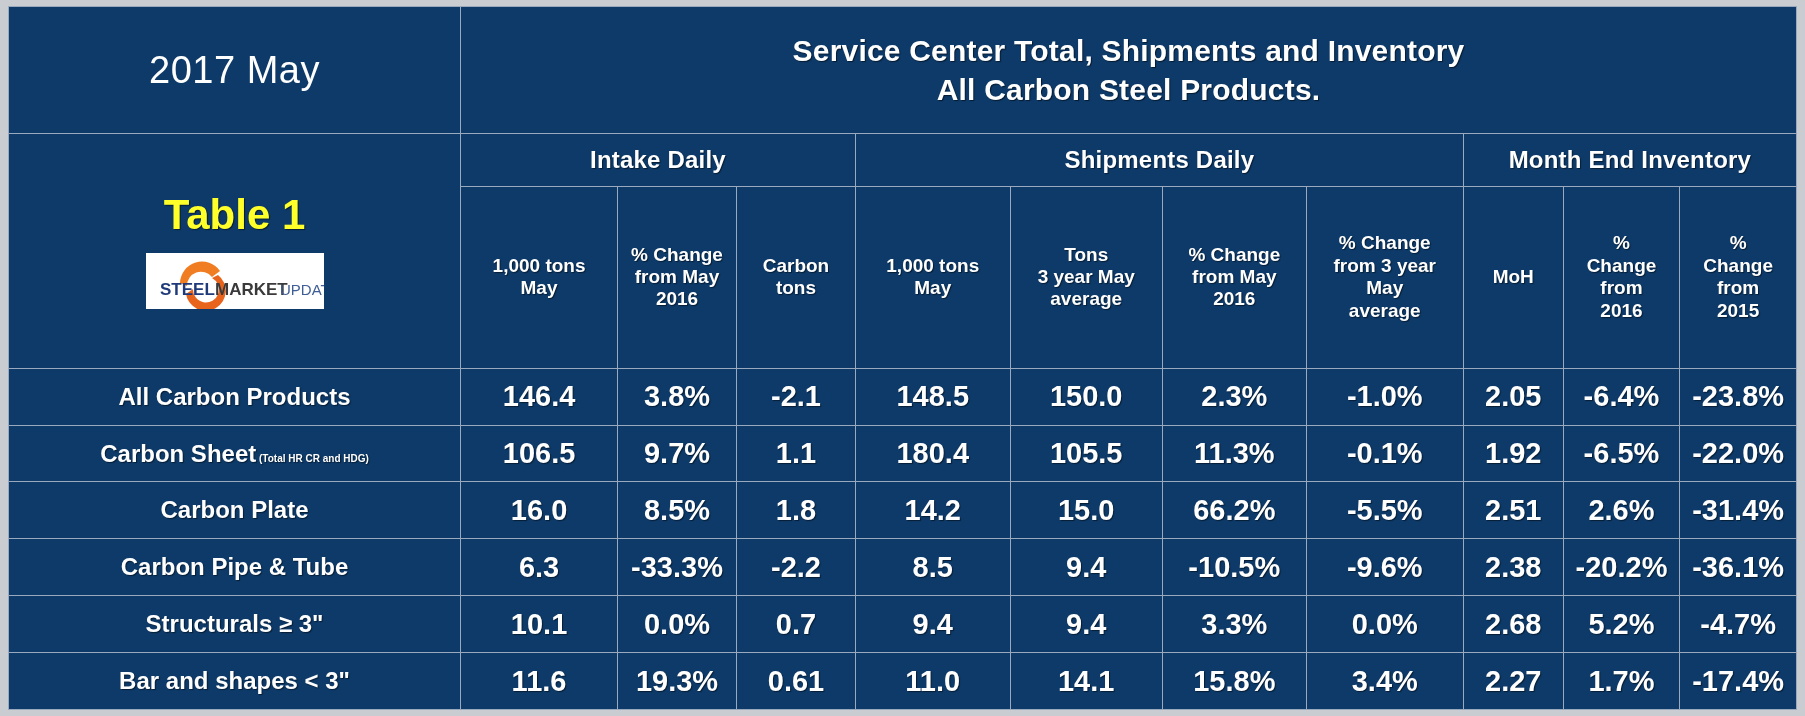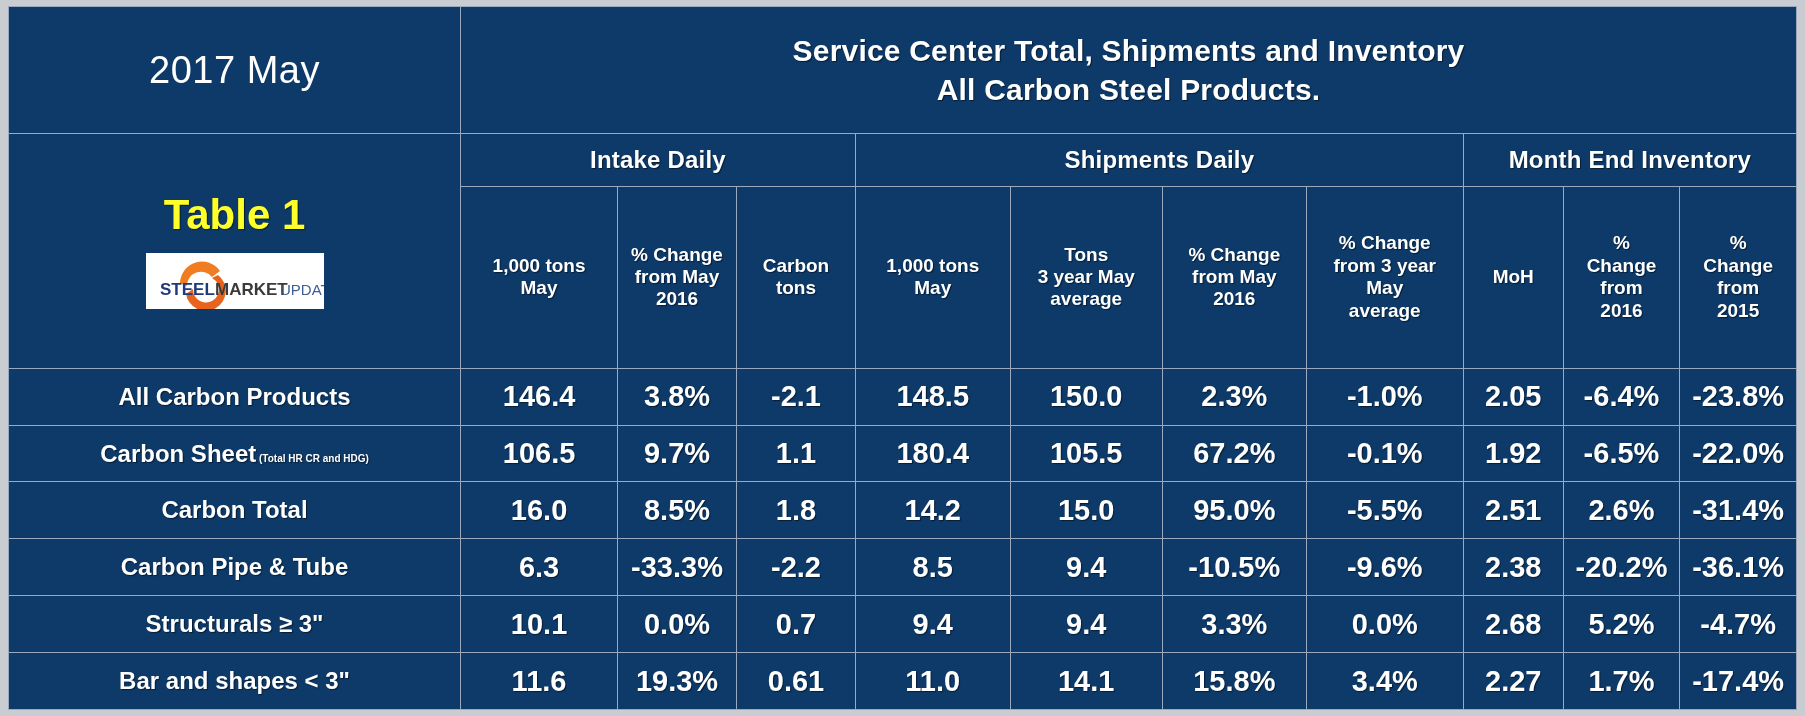--- a/index.html
+++ b/index.html
@@ -219,34 +219,34 @@
           <td class="val neg">-6.4%</td>
           <td class="val neg">-23.8%</td>
         </tr>
         <tr style="height: 50px;">
           <td class="rowLabel"><span>Carbon Sheet</span><span class="sub"> (Total HR CR and HDG)</span></td>
           <td class="val">106.5</td>
           <td class="val">9.7%</td>
           <td class="val">1.1</td>
           <td class="val">180.4</td>
           <td class="val">105.5</td>
-          <td class="val">67.2%</td>
+          <td class="val">11.3%</td>
           <td class="val neg">-0.1%</td>
           <td class="val">1.92</td>
           <td class="val neg">-6.5%</td>
           <td class="val neg">-22.0%</td>
         </tr>
         <tr style="height: 50px;">
-          <td class="rowLabel"><span>Carbon Total</span></td>
+          <td class="rowLabel"><span>Carbon Plate</span></td>
           <td class="val">16.0</td>
           <td class="val">8.5%</td>
           <td class="val">1.8</td>
           <td class="val">14.2</td>
           <td class="val">15.0</td>
-          <td class="val">95.0%</td>
+          <td class="val">66.2%</td>
           <td class="val neg">-5.5%</td>
           <td class="val">2.51</td>
           <td class="val">2.6%</td>
           <td class="val neg">-31.4%</td>
         </tr>
         <tr style="height: 50px;">
           <td class="rowLabel"><span>Carbon Pipe &amp; Tube</span></td>
           <td class="val">6.3</td>
           <td class="val neg">-33.3%</td>
           <td class="val neg">-2.2</td>

